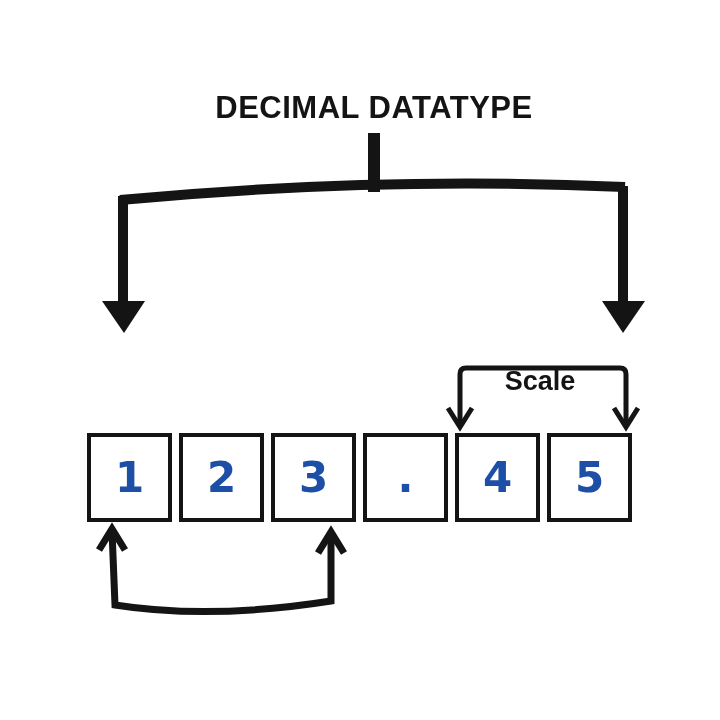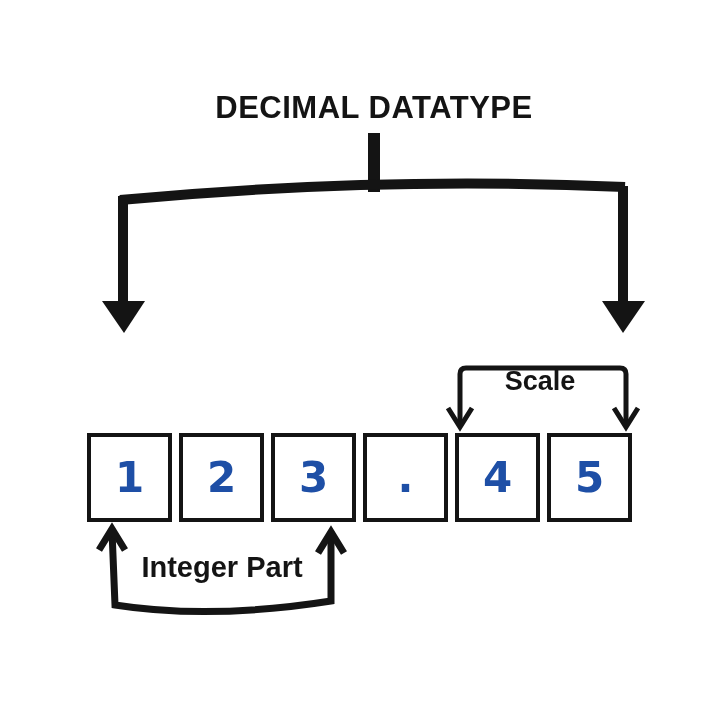--- a/index.html
+++ b/index.html
@@ -130,15 +130,14 @@
       <span>.</span>
     </div>
     <div class="digit-box">
       <span>4</span>
     </div>
     <div class="digit-box">
       <span>5</span>
     </div>
   </div>
 
-  <div class="integer-label">Integer Part</div>
 
 </div>
 
 </body></html>

